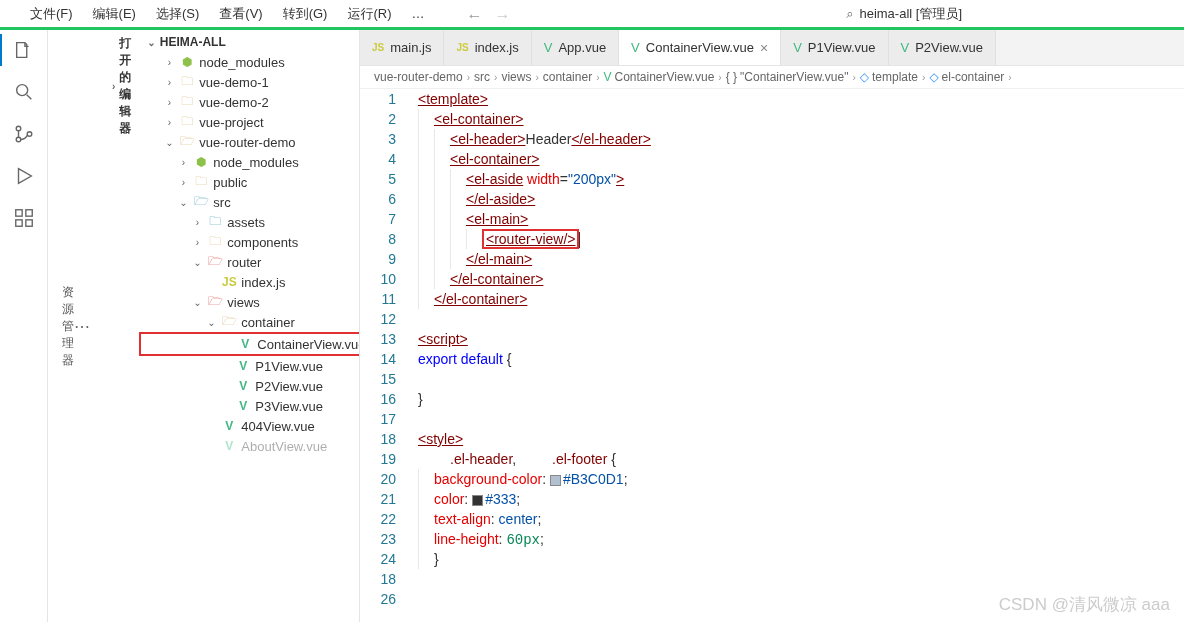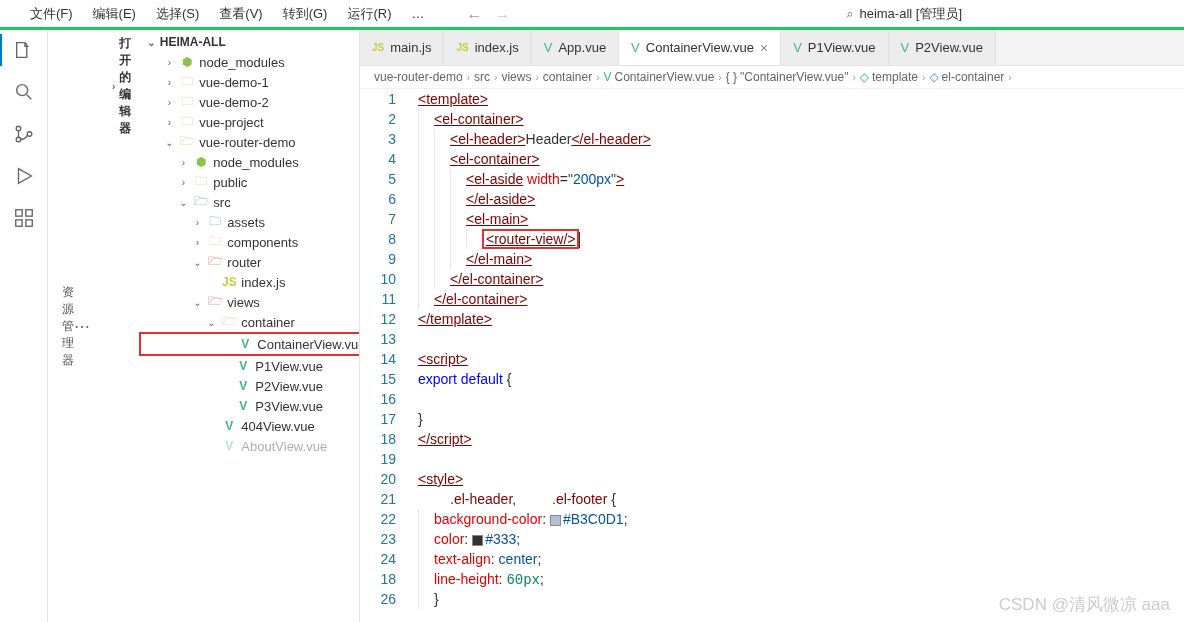--- a/index.html
+++ b/index.html
@@ -379,27 +379,25 @@
         <div class="line"><span class="indent"></span><span class="tag">&lt;el-container&gt;</span></div>
         <div class="line"><span class="indent"></span><span class="indent"></span><span class="tag">&lt;el-header&gt;</span><span class="txt">Header</span><span class="tag">&lt;/el-header&gt;</span></div>
         <div class="line"><span class="indent"></span><span class="indent"></span><span class="tag">&lt;el-container&gt;</span></div>
         <div class="line"><span class="indent"></span><span class="indent"></span><span class="indent"></span><span class="tag">&lt;el-aside</span> <span class="attr">width</span><span class="punct">=</span><span class="str">"200px"</span><span class="tag">&gt;</span></div>
         <div class="line"><span class="indent"></span><span class="indent"></span><span class="indent"></span><span class="tag">&lt;/el-aside&gt;</span></div>
         <div class="line"><span class="indent"></span><span class="indent"></span><span class="indent"></span><span class="tag">&lt;el-main&gt;</span></div>
         <div class="line"><span class="indent"></span><span class="indent"></span><span class="indent"></span><span class="indent"></span><span class="hl-red"><span class="tag">&lt;router-view/&gt;</span></span><span class="cursor-bar"></span></div>
         <div class="line"><span class="indent"></span><span class="indent"></span><span class="indent"></span><span class="tag">&lt;/el-main&gt;</span></div>
         <div class="line"><span class="indent"></span><span class="indent"></span><span class="tag">&lt;/el-container&gt;</span></div>
         <div class="line"><span class="indent"></span><span class="tag">&lt;/el-container&gt;</span></div>
-        <div class="line"><span class="tag">&lt;/template&gt;</span></div>
         <div class="line"></div>
         <div class="line"><span class="tag">&lt;script&gt;</span></div>
         <div class="line"><span class="kw">export</span> <span class="kw">default</span><span class="punct"> {</span></div>
         <div class="line"></div>
         <div class="line"><span class="punct">}</span></div>
-        <div class="line"><span class="tag">&lt;/script&gt;</span></div>
         <div class="line"></div>
         <div class="line"><span class="tag">&lt;style&gt;</span></div>
         <div class="line"><span class="sel">.el-header</span><span class="punct">, </span><span class="sel">.el-footer</span><span class="punct"> {</span></div>
         <div class="line"><span class="indent"></span><span class="prop">background-color</span><span class="punct">: </span><span class="swatch" style="background:#B3C0D1"></span><span class="val">#B3C0D1</span><span class="punct">;</span></div>
         <div class="line"><span class="indent"></span><span class="prop">color</span><span class="punct">: </span><span class="swatch" style="background:#333"></span><span class="val">#333</span><span class="punct">;</span></div>
         <div class="line"><span class="indent"></span><span class="prop">text-align</span><span class="punct">: </span><span class="val">center</span><span class="punct">;</span></div>
         <div class="line"><span class="indent"></span><span class="prop">line-height</span><span class="punct">: </span><span class="num">60px</span><span class="punct">;</span></div>
         <div class="line"><span class="indent"></span><span class="punct">}</span></div>
       </div>
     </div>

